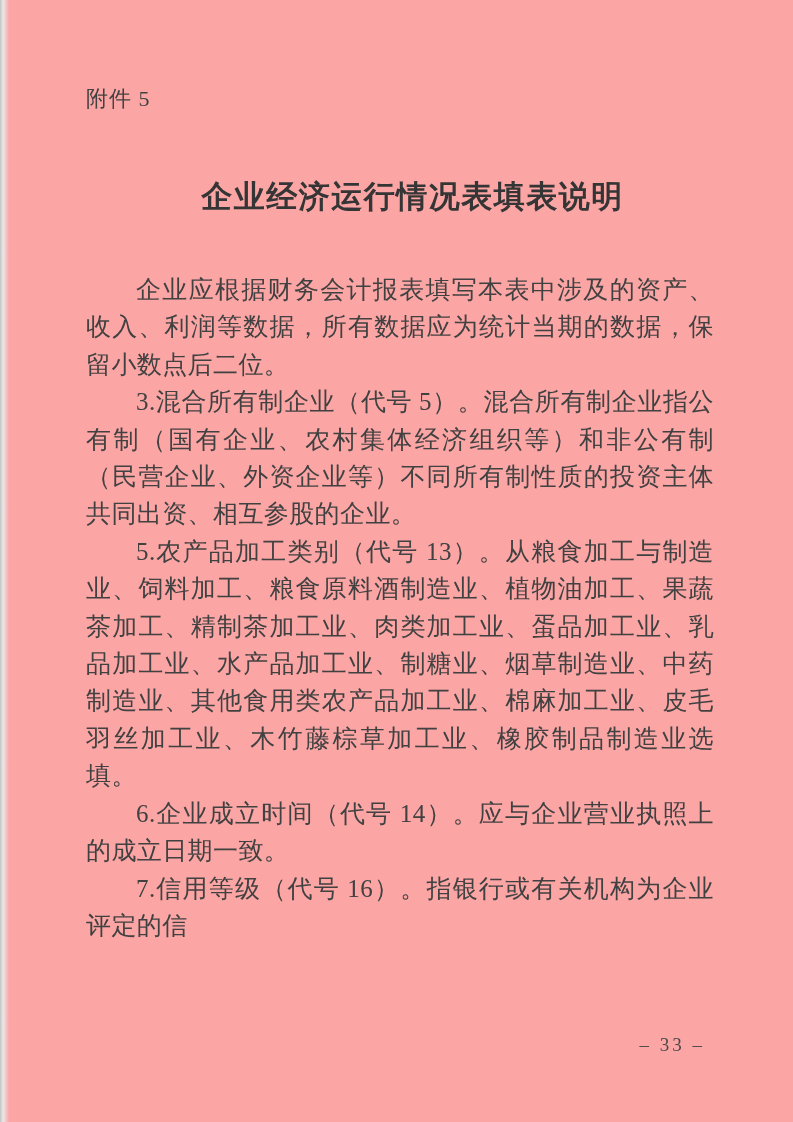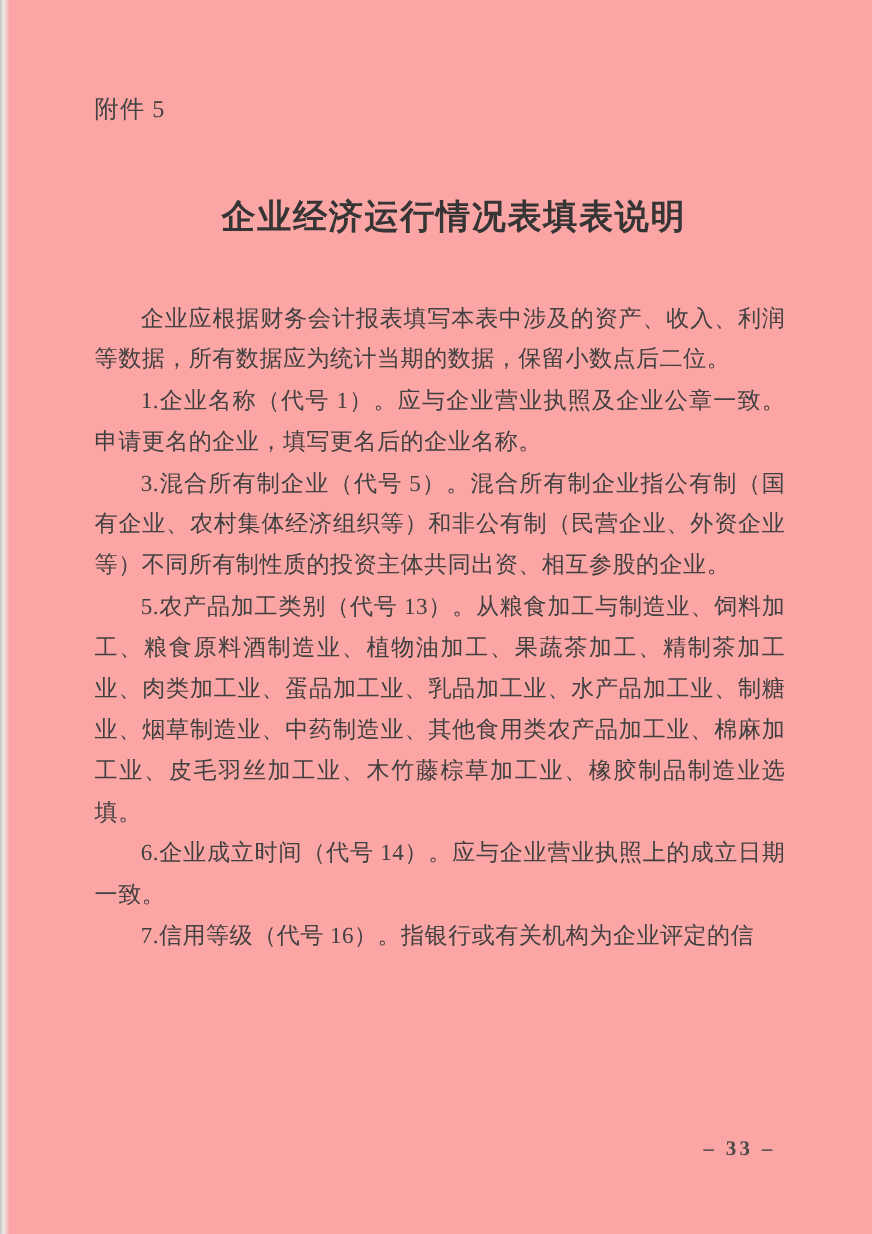--- a/index.html
+++ b/index.html
@@ -44,55 +44,53 @@
     font-size: 31px;
     font-weight: bold;
     letter-spacing: 1.5px;
     color: #353535;
   }
   .doc-body {
     position: absolute;
     left: 86px;
     top: 271px;
     width: 628px;
-    font-size: 21px;
+    font-size: 25px;
     line-height: 37.4px;
     text-align: justify;
     color: #414141;
   }
   .doc-body p {
     margin: 0;
     padding: 0;
     text-indent: 2em;
     letter-spacing: 0.4px;
   }
   .page-number {
     position: absolute;
     right: 88px;
     top: 1034px;
     font-size: 19px;
     letter-spacing: 3px;
     color: #4a4a4a;
-    font-weight: bold;
   }
 </style>
 </head>
 <body>
 
 <div class="page">
 
   <div class="scan-edge"></div>
 
   <div class="attachment-label">附件 5</div>
 
   <h1 class="doc-title">企业经济运行情况表填表说明</h1>
 
   <div class="doc-body">
     <p>企业应根据财务会计报表填写本表中涉及的资产、收入、利润等数据，所有数据应为统计当期的数据，保留小数点后二位。</p>
-    <p>1.企业名称（代号 1）。应与企业营业执照及企业公章一致。申请更名的企业，填写更名后的企业名称。</p>
     <p>3.混合所有制企业（代号 5）。混合所有制企业指公有制（国有企业、农村集体经济组织等）和非公有制（民营企业、外资企业等）不同所有制性质的投资主体共同出资、相互参股的企业。</p>
     <p>5.农产品加工类别（代号 13）。从粮食加工与制造业、饲料加工、粮食原料酒制造业、植物油加工、果蔬茶加工、精制茶加工业、肉类加工业、蛋品加工业、乳品加工业、水产品加工业、制糖业、烟草制造业、中药制造业、其他食用类农产品加工业、棉麻加工业、皮毛羽丝加工业、木竹藤棕草加工业、橡胶制品制造业选填。</p>
     <p>6.企业成立时间（代号 14）。应与企业营业执照上的成立日期一致。</p>
     <p>7.信用等级（代号 16）。指银行或有关机构为企业评定的信</p>
   </div>
 
   <div class="page-number">– 33 –</div>
 
 </div>
 

